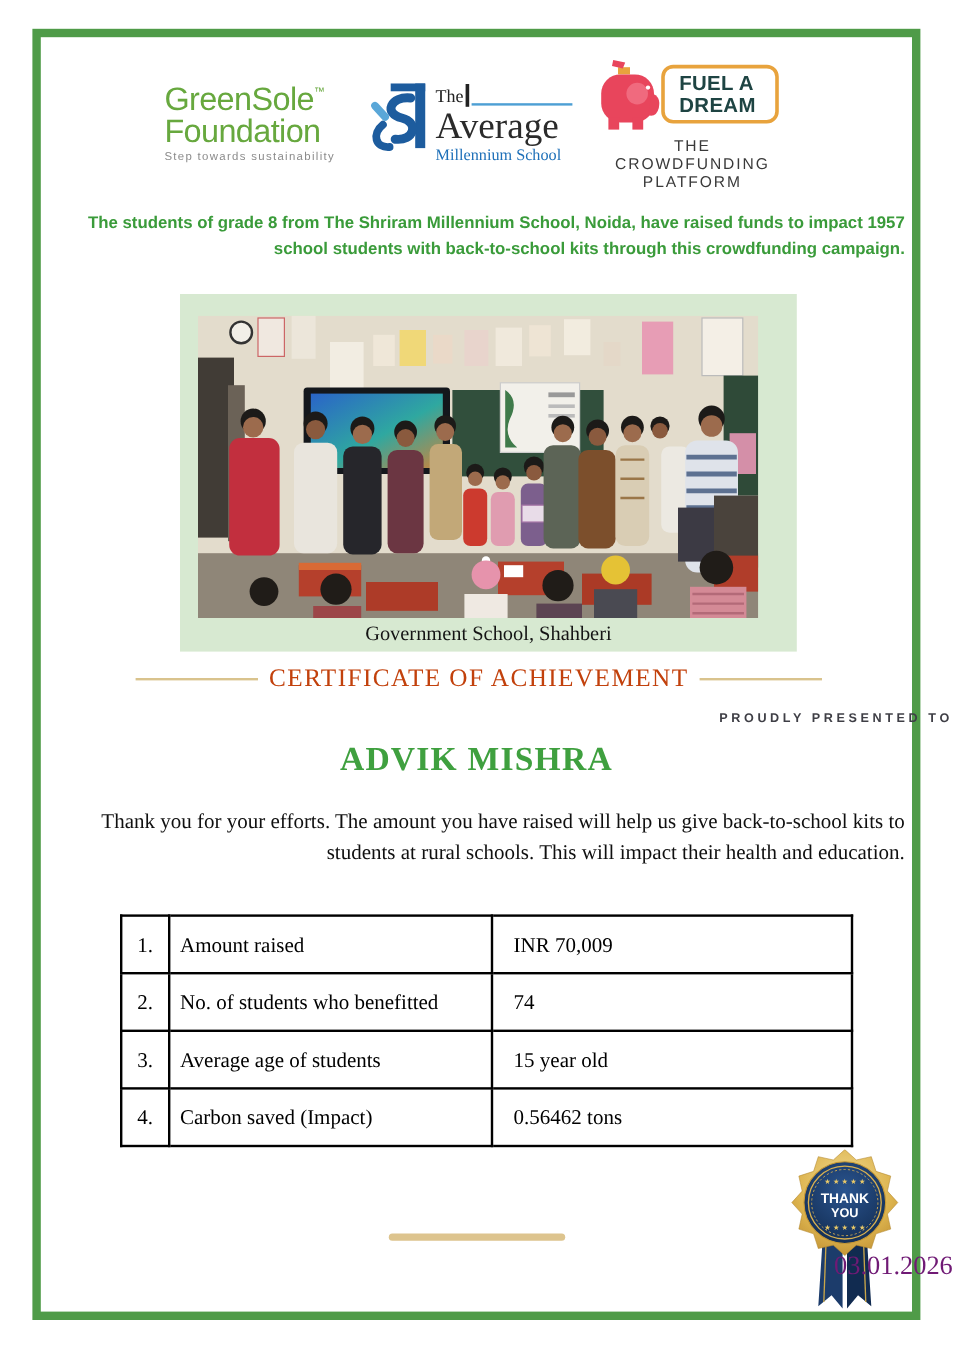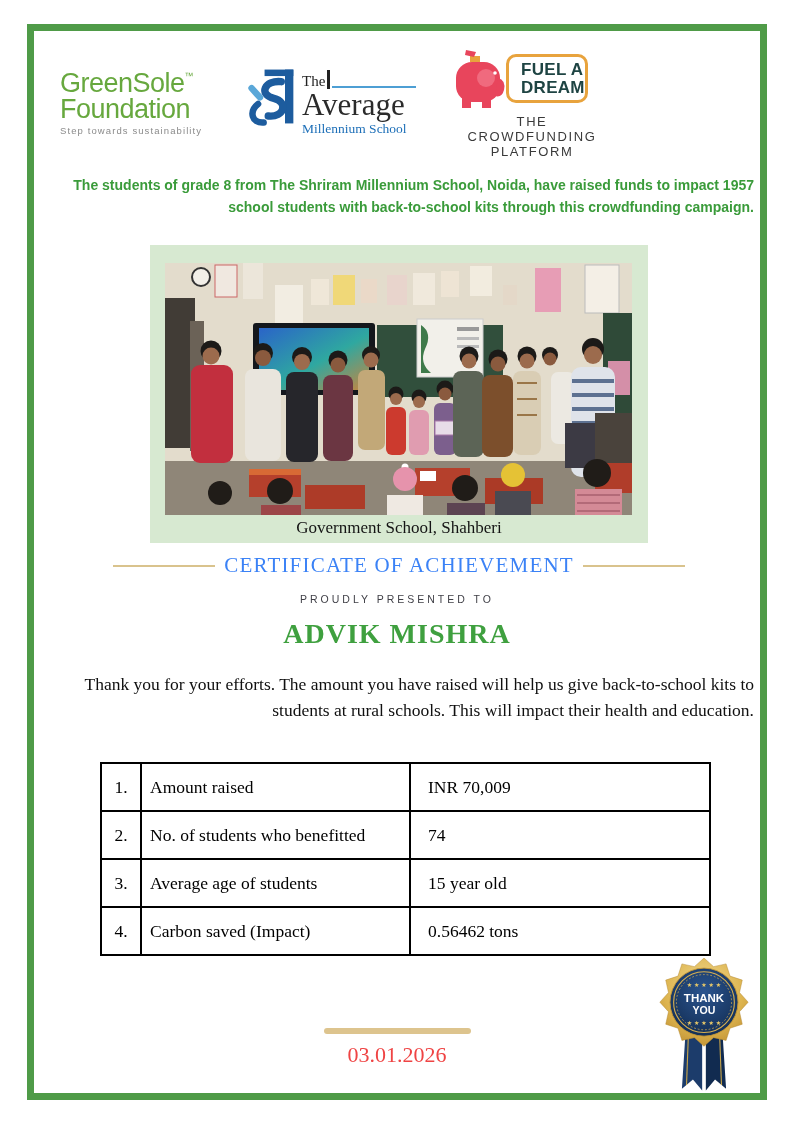--- a/index.html
+++ b/index.html
@@ -8,41 +8,41 @@
     font-family:"Liberation Serif", serif; overflow:hidden; margin:0 auto;
   }
   .frame {
     position:absolute; left:27px; top:24px; width:740px; height:1076px;
     border:7px solid #4f9b48; box-sizing:border-box; pointer-events:none;
   }
 
   
   .logos {
     position:absolute; top:58px; left:60px; right:60px; height:90px;
-    display:flex; align-items:center; gap:36px;
+    display:flex; justify-content:center; align-items:center; gap:20px;
   }
   .gs-logo { width:150px; text-align:left; font-family:"Liberation Sans", sans-serif; }
   .gs-line { color:#67a83e; font-size:27px; line-height:0.98; letter-spacing:-0.5px; font-weight:400; }
   .gs-tm { font-size:9px; vertical-align:top; position:relative; top:2px; }
   .gs-tagline { color:#8b8b8b; font-size:9.5px; letter-spacing:1.1px; margin-top:3px; }
 
   .sh-logo { display:flex; align-items:center; gap:4px; width:170px; }
   .sh-text { flex:1; }
   .sh-the-row { display:flex; align-items:flex-end; }
   .sh-the { font-size:15px; color:#222; line-height:1; }
   .sh-bar { width:3px; height:19px; background:#222; margin-left:2px; margin-right:2px; }
   .sh-underline { flex:1; height:2.5px; background:#4d9fd4; margin-bottom:1px; }
   .sh-name { font-size:31px; color:#2b2b2b; line-height:1.05; }
   .sh-sub { font-size:13.5px; color:#1d6fb8; line-height:1; }
 
   .fad-logo { width:160px; font-family:"Liberation Sans", sans-serif; }
   .fad-top { display:flex; align-items:center; }
   .fad-elephant { width:60px; height:62px; flex:none; margin-right:-6px; position:relative; z-index:1; }
   .fad-box {
-    border:3.5px solid #e8a33d; border-radius:10px; padding:4px 0 4px 12px;
+    border:3.5px solid #e8a33d; border-radius:10px; padding:4px 16px 4px 12px;
     color:#1e4443; font-weight:800; font-size:17px; line-height:1.02; letter-spacing:0.3px;
   }
   .fad-tagline { color:#3a3a3a; font-size:13px; letter-spacing:1.6px; margin-top:4px; text-align:center; }
 
   
   .headline {
     position:absolute; top:174px; left:40px; right:40px; margin:0;
     text-align:right; font-family:"Liberation Sans", sans-serif;
     font-weight:bold; font-size:14px; line-height:22px; color:#3a9b3a;
   }
@@ -52,25 +52,25 @@
   .photo { position:absolute; left:15px; top:18px; width:467px; height:252px; overflow:hidden; }
   .photo svg { display:block; width:100%; height:100%; }
   .photo-caption {
     position:absolute; left:0; right:0; top:270px; height:28px;
     text-align:center; font-size:17px; color:#141414; line-height:26px;
   }
 
   
   .title-row { position:absolute; top:553px; left:113px; right:109px; display:flex; align-items:center; gap:9px; }
   .rule { flex:1; height:2px; background:#d9c38d; }
-  .cert-title { margin:0; font-size:21px; font-weight:500; letter-spacing:1.2px; color:#3b82f6; white-space:nowrap; }
+  .cert-title { margin:0; font-size:21px; font-weight:500; letter-spacing:1.2px; color:#c2410c; white-space:nowrap; }
   .presented {
-    position:absolute; top:593px; left:0; right:0; text-align:center;
+    position:absolute; top:593px; left:0; right:0; text-align:right;
     font-family:"Liberation Sans", sans-serif; font-size:10.5px; letter-spacing:3px;
-    color:#3f3f46; font-weight:400;
+    color:#3f3f46; font-weight:700;
   }
   .recipient {
     position:absolute; top:618px; left:0; right:0; text-align:center;
     font-size:28px; font-weight:bold; letter-spacing:1px; color:#3fa03f;
   }
   .message {
     position:absolute; top:671px; left:40px; right:40px; margin:0;
     text-align:right; font-size:17.5px; line-height:26px; color:#101010;
   }
 
@@ -81,21 +81,21 @@
   .c-label { width:258px; padding-left:8px; }
   .c-value { width:280px; padding-left:17px; }
 
   
   .badge { position:absolute; top:958px; right:37px; width:106px; height:138px; }
   .badge svg { display:block; width:100%; height:100%; }
 
   
   .date-block { position:absolute; top:1028px; left:0; right:0; text-align:center; }
   .gold-line { width:147px; height:6px; border-radius:3px; background:#ddc48e; margin:0 auto; }
-  .date { margin-top:8px; font-size:22px; color:#ef4444; }
+  .date { margin-top:8px; font-size:22px; color:#701a75;text-align:right; }
 </style>
 </head>
 <body>
 
 <div class="page">
 
   <div class="frame"></div>
 
   <header class="logos">
 
@@ -142,21 +142,21 @@
           <div>FUEL A</div>
           <div>DREAM</div>
         </div>
       </div>
       <div class="fad-tagline">THE CROWDFUNDING PLATFORM</div>
     </div>
   </header>
 
   <p class="headline">The students of grade 8 from The Shriram Millennium School, Noida, have raised funds to impact 1957 school students with back-to-school kits through this crowdfunding campaign.</p>
 
-  <figure class="photo-card" style="margin:0;">
+  <figure class="photo-card" style="margin:0;padding-left:16px;">
     <div class="photo">
       <svg viewBox="0 0 467 252" preserveAspectRatio="none" aria-hidden="true">
         <defs>
           <linearGradient id="scr" x1="0" y1="0" x2="1" y2="1">
             <stop offset="0" stop-color="#2a64c8"></stop>
               <stop offset="0.55" stop-color="#2fa8a0"></stop>
               <stop offset="1" stop-color="#c8853f"></stop>
           </linearGradient>
         </defs>
         <rect width="467" height="252" fill="#e3dccc"></rect>

